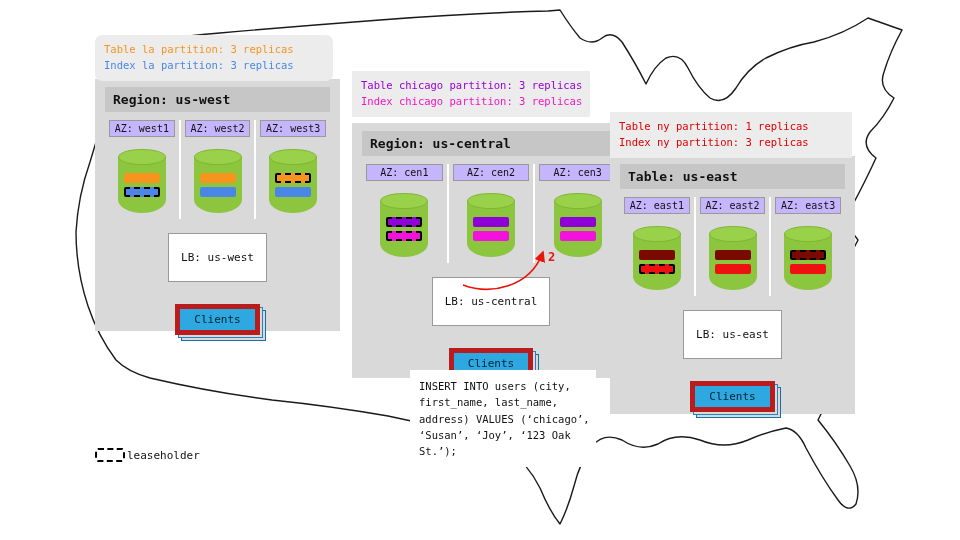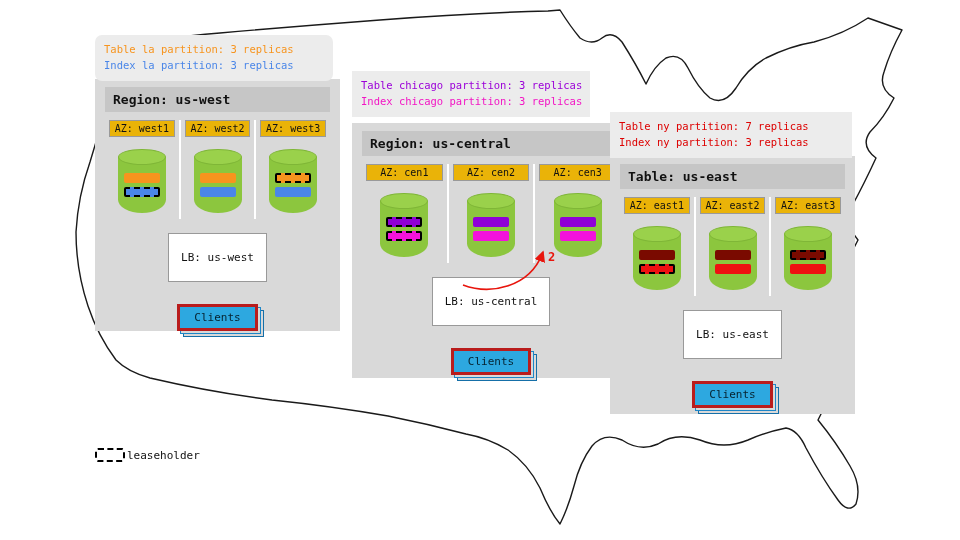--- a/index.html
+++ b/index.html
@@ -23,21 +23,21 @@
     padding:8px 10px; box-sizing:border-box;
   }
   .region-title {
     background:#c6c6c6; font-weight:bold; font-size:13px;
     padding:5px 8px; margin-bottom:8px; white-space:nowrap;
   }
   .az-row { display:flex; }
   .az { flex:1; padding:0 4px; min-width:0; }
   .az + .az { border-left:2px solid #fff; }
   .az-header {
-    background:#eab308; border:1px solid #999; font-size:10px;
+    background:#c4b5fd; border:1px solid #999; font-size:10px;
     text-align:center; padding:2px 0; white-space:nowrap;
   }
   
   .cyl { position:relative; width:48px; height:66px; margin:12px auto 4px; }
   .cyl-body {
     position:absolute; left:0; top:8px; width:48px; height:56px;
     background:#8CC63E; border-radius:0 0 50% 50% / 0 0 24% 24%;
   }
   .cyl-top {
     position:absolute; left:0; top:0; width:48px; height:16px;
@@ -49,21 +49,21 @@
     width:36px; height:10px; margin:4px auto 0; border-radius:2px;
     border:2px solid transparent; box-sizing:border-box;
   }
   .bar.dashed { border:2px dashed #000; }
 
   .lb-box {
     background:#fff; border:1px solid #999; width:max-content;
     margin:14px auto 0; font-size:11px; padding:17px 12px; white-space:nowrap;
   }
   .clients {
-    background:#2DA8E0; border:3px solid #b91c1c; color:#06222f;
+    background:#2DA8E0; border:5px solid #b91c1c; color:#06222f;
     width:max-content; margin:22px auto 0; font-size:11px; padding:4px 14px;
     box-shadow: 3px 3px 0 -1px #d9d9d9, 3px 3px 0 0 #1d86c8,
                 6px 6px 0 -1px #d9d9d9, 6px 6px 0 0 #156fa8;
   }
 
   
   #west-caption    { left:95px;  top:35px;  width:238px;border-radius:7px; }
   #west-panel      { left:95px;  top:79px;  width:245px; height:252px; }
   #central-caption { left:352px; top:71px;  width:238px; }
   #central-panel   { left:352px; top:123px; width:278px; height:255px; }
@@ -212,23 +212,30 @@
   <svg id="arrow-svg" width="110" height="55" viewBox="0 0 110 55">
     <defs>
       <marker id="ah" markerWidth="8" markerHeight="8" refX="6" refY="3.5" orient="auto">
         <path d="M0,0 L7,3.5 L0,7 Z" fill="#E8150D"></path>
       </marker>
     </defs>
     <path d="M8,45 C35,55 75,48 88,12" stroke="#E8150D" stroke-width="1.6" fill="none" marker-end="url(#ah)"></path>
   </svg>
   <div id="arrow-label">2</div>
 
+  <div id="sql-box">
+    <div class="sql-line">INSERT INTO users (city,</div>
+    <div class="sql-line">first_name, last_name,</div>
+    <div class="sql-line">address) VALUES (‘chicago’,</div>
+    <div class="sql-line">‘Susan’, ‘Joy’, ‘123 Oak</div>
+    <div class="sql-line">St.’);</div>
+  </div>
 
   <div class="caption" id="east-caption">
-    <div class="cap-line" style="color: rgb(221, 0, 0);">Table ny partition: 7 replicas</div>
+    <div class="cap-line" style="color: rgb(221, 0, 0);">Table ny partition: 1 replicas</div>
     <div class="cap-line" style="color: rgb(221, 0, 0);">Index ny partition: 3 replicas</div>
   </div>
 
   <div class="panel" id="east-panel">
     <div class="region-title">Table: us-east</div>
     <div class="az-row">
       <div class="az">
         <div class="az-header">AZ: east1</div>
         <div class="cyl">
           <div class="cyl-body"></div>

